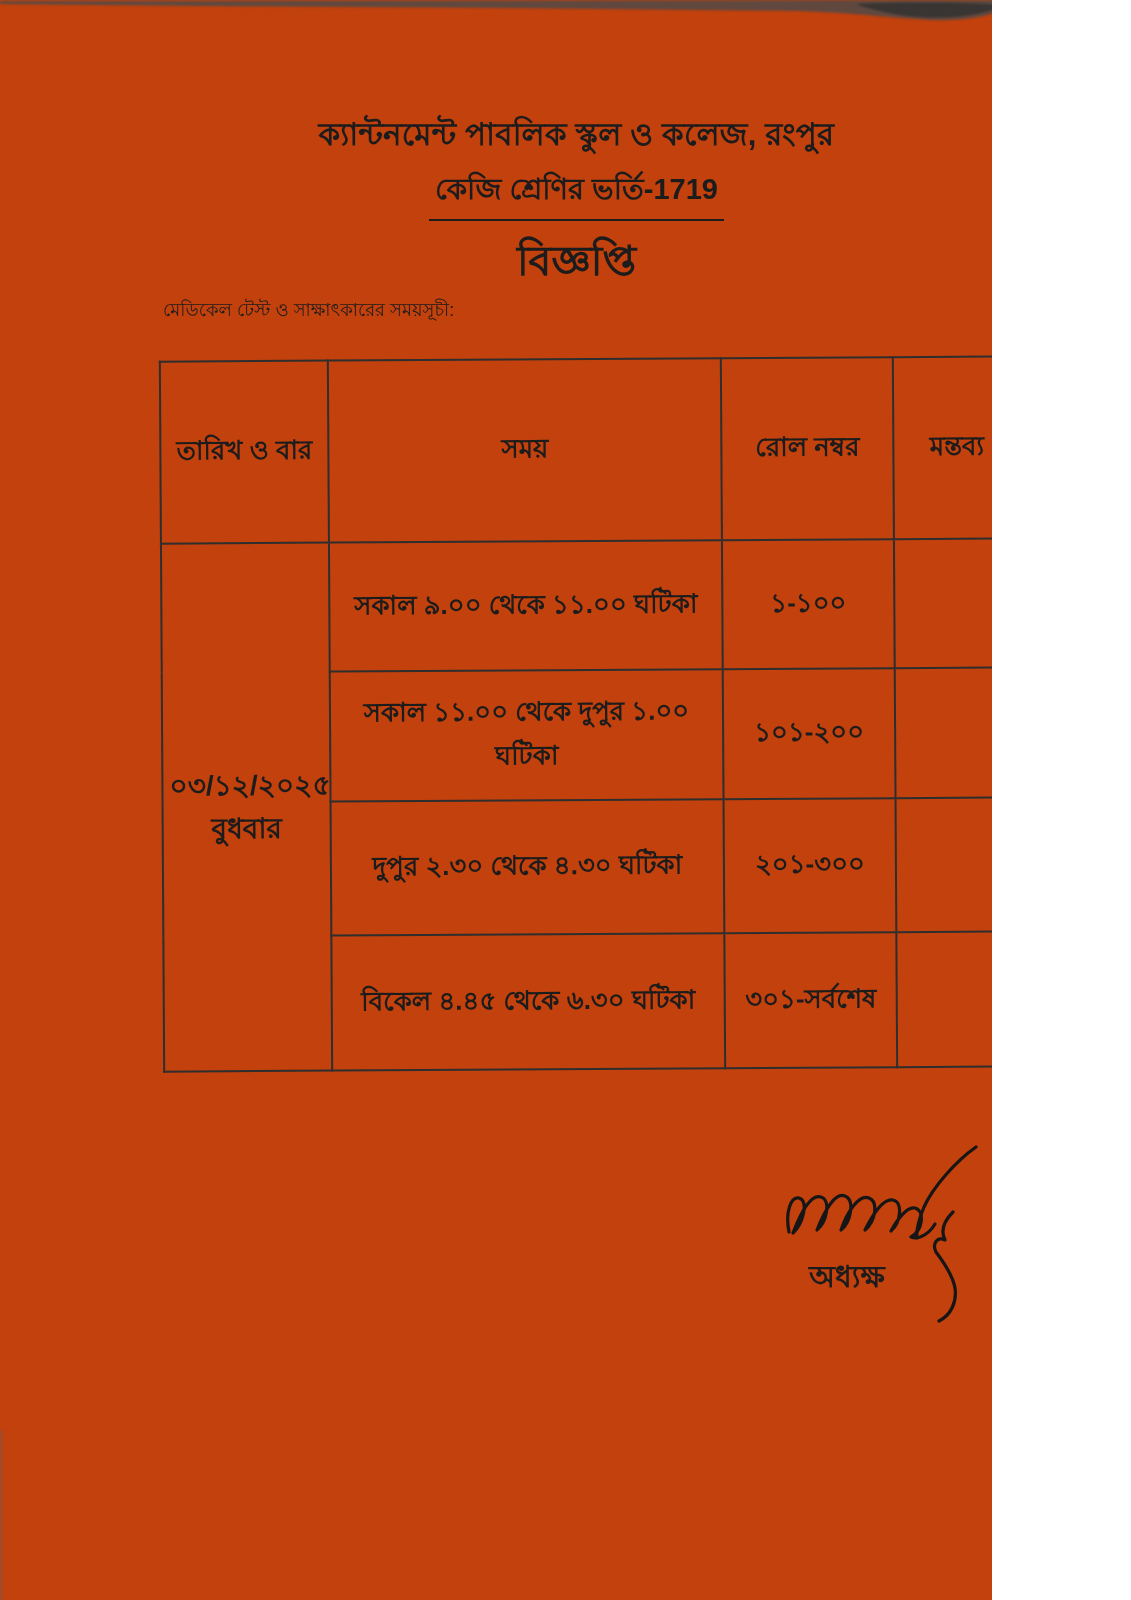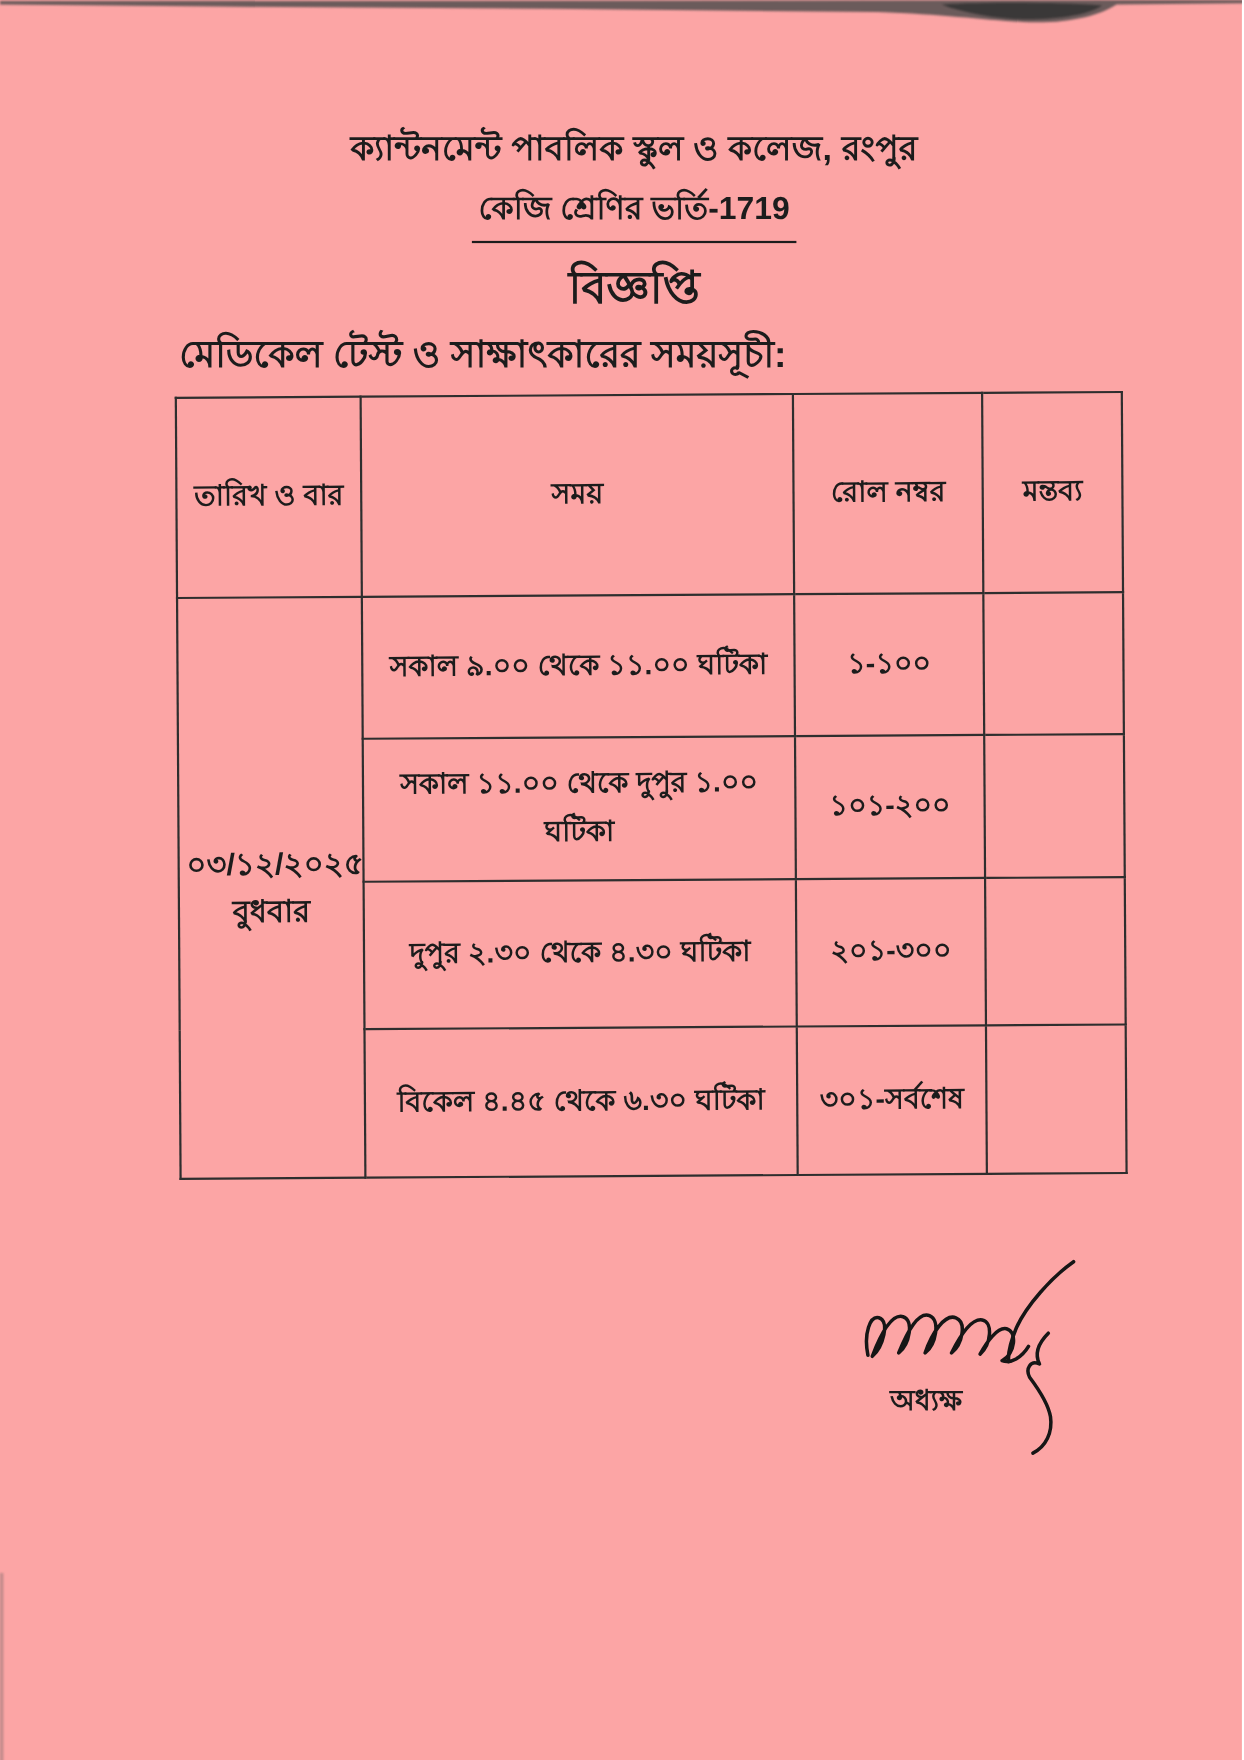--- a/index.html
+++ b/index.html
@@ -1,20 +1,20 @@
 <!DOCTYPE html>
 <html><head>
 <meta charset="utf-8">
 <style>
   * { margin:0; padding:0; box-sizing:border-box; }
   html,body { background:#ffffff; }
   .page {
     position:relative;
-    width:1129px; height:1600px;
-    background:#fca5a5;
+    width:992px; height:1600px;
+    background:#c2410c;
     font-family:"Liberation Sans", sans-serif;
     color:#1c1c1c;
     overflow:hidden;
   }
   
   .scan-top { position:absolute; top:0; left:0; width:1131px; height:30px; filter:blur(1px); }
   
   .edge-smudge { position:absolute; left:0; top:1430px; width:3px; height:175px;
     background:rgba(95,95,95,.38); filter:blur(1.2px); }
 
@@ -25,21 +25,21 @@
   .school-name { font-size:31px; font-weight:700; line-height:1.25; letter-spacing:.2px; }
   .admission-line {
     display:inline-block; font-size:29px; font-weight:700;
     margin-top:11px; padding:0 6px 4px 6px;
     border-bottom:2.5px solid #1c1c1c;
   }
   .notice-heading { font-size:41px; font-weight:800; margin-top:8px; }
 
   .schedule-caption {
     position:absolute; top:296px; left:163px;
-    font-size:34px; font-weight:700;
+    font-size:18px; font-weight:400;
   }
 
   .schedule-table {
     position:absolute; top:358px; left:161px;
     width:860px; border-collapse:collapse; table-layout:fixed;
     transform:rotate(-0.35deg);
   }
   .schedule-table th, .schedule-table td {
     border:2px solid #2e2e2e;
     text-align:center; vertical-align:middle;
@@ -50,21 +50,21 @@
   tr.hdr       { height:182px; }
   tr.r1        { height:129px; }
   tr.r2        { height:130px; }
   tr.r3        { height:134px; }
   tr.r4        { height:135px; }
   td.date-cell { font-size:28px; line-height:1.55; font-weight:600; }
 
   .signature-svg { position:absolute; left:775px; top:1130px; filter:blur(.3px); }
   .designation {
     position:absolute; left:809px; top:1253px;
-    font-size:26px; font-weight:700;
+    font-size:30px; font-weight:700;
   }
 </style>
 </head>
 <body>
 
 <div class="page">
 
   <svg class="scan-top" width="1131" height="30" viewBox="0 0 1131 30">
     <path d="M0,1 L1131,0 L1131,3 L1015,4 C1000,14 970,22 930,20 C890,18 858,13 798,11
              L500,8 L198,6 L0,4 Z" fill="#4a4a4a" opacity="0.82"></path>

